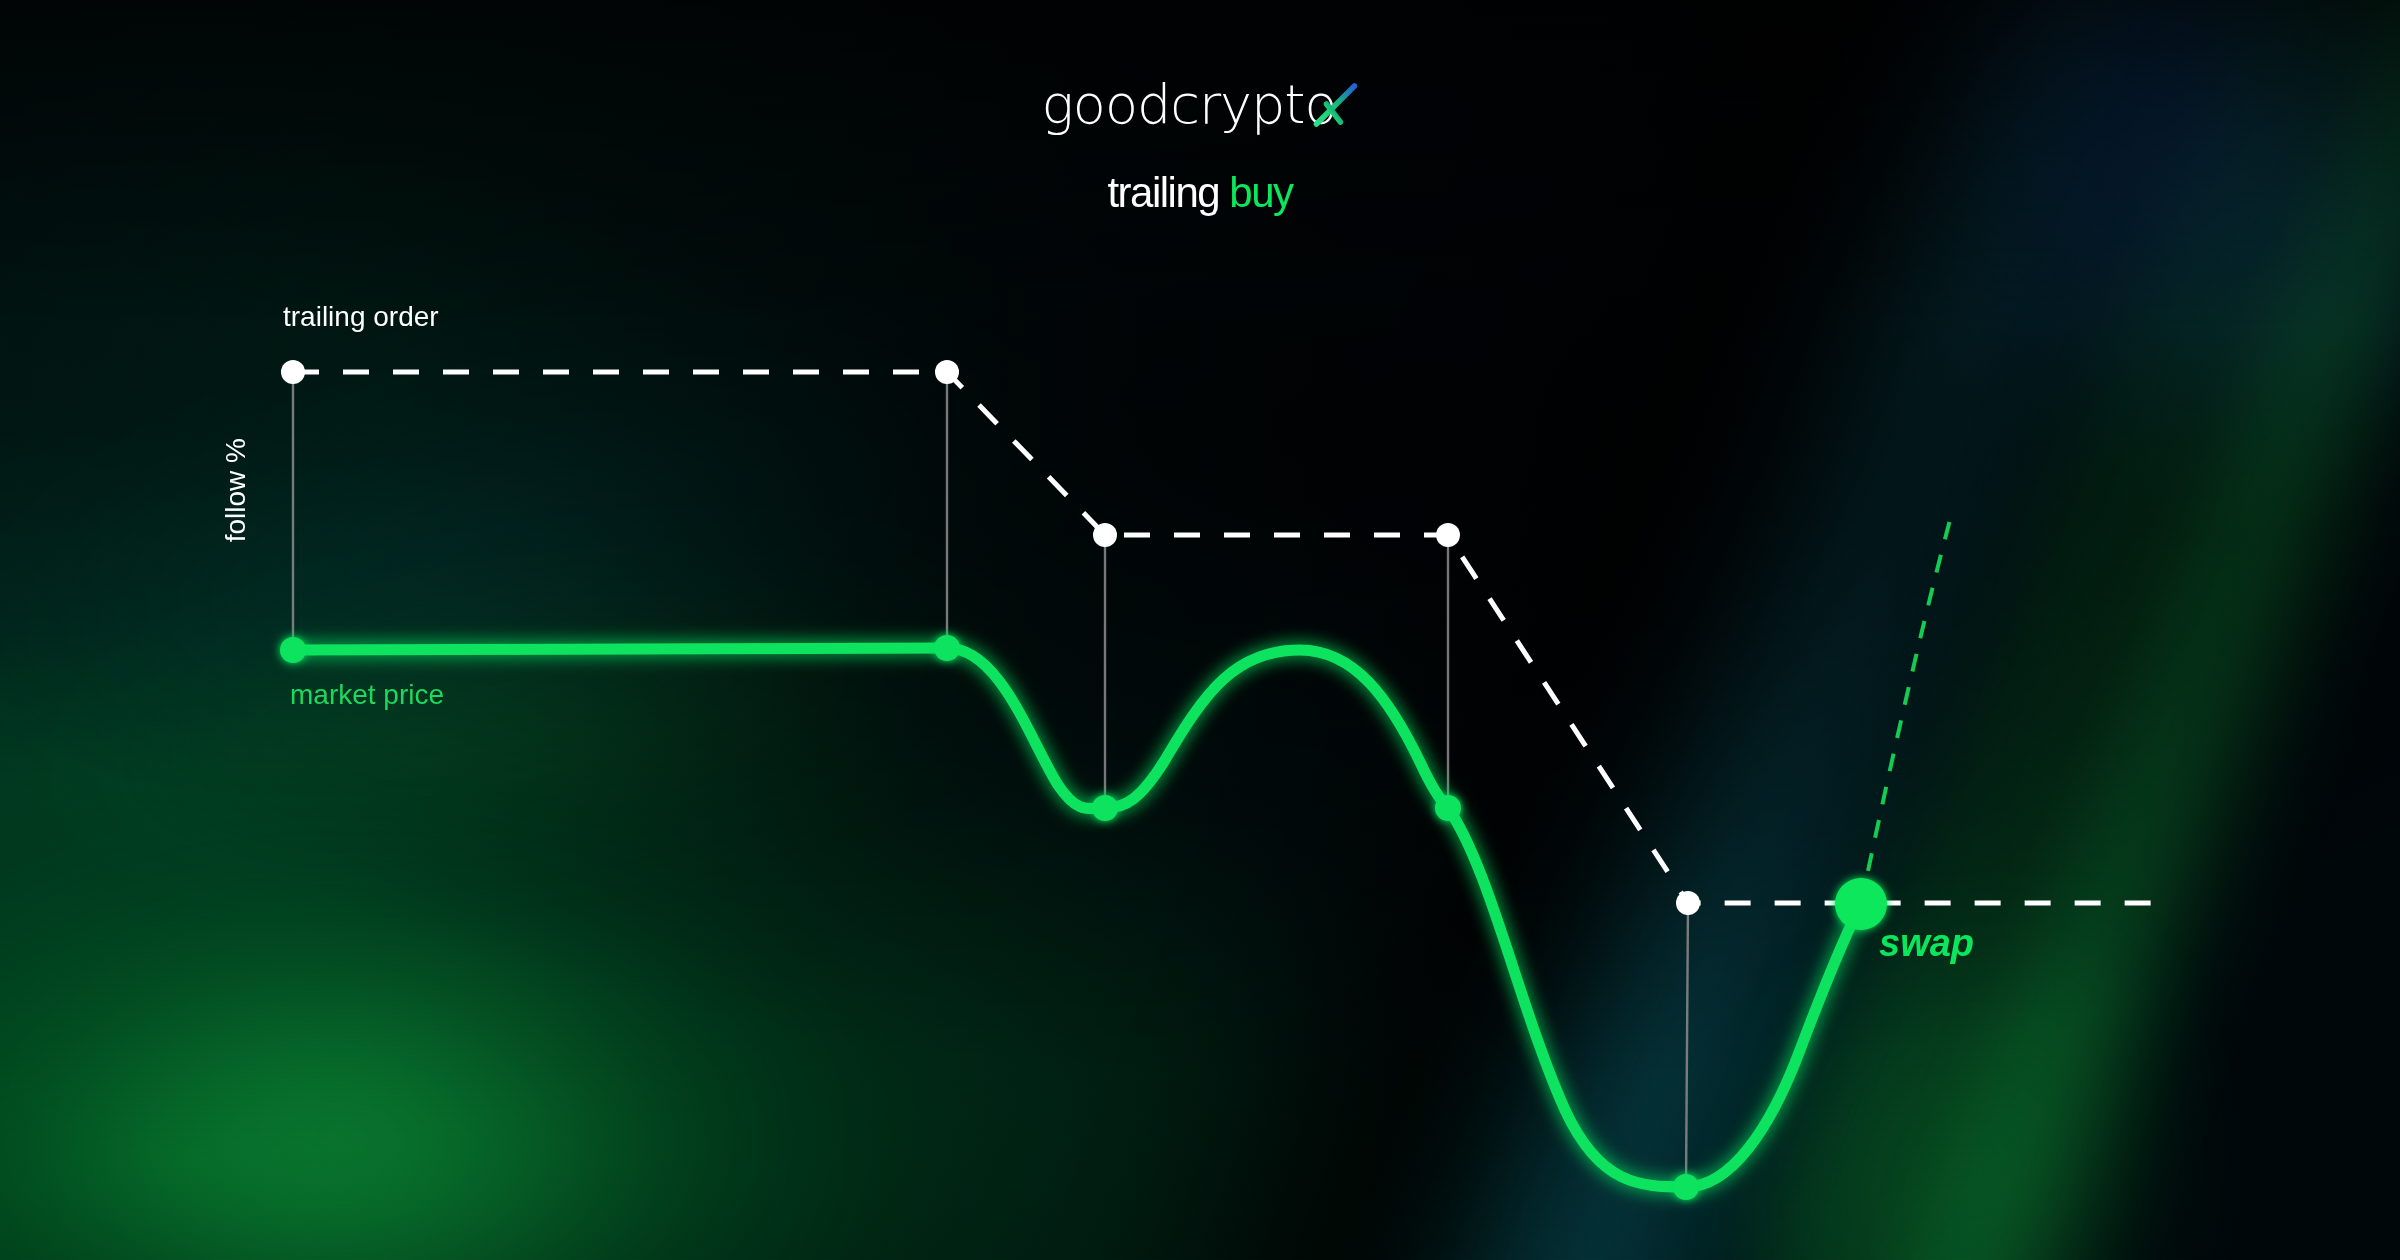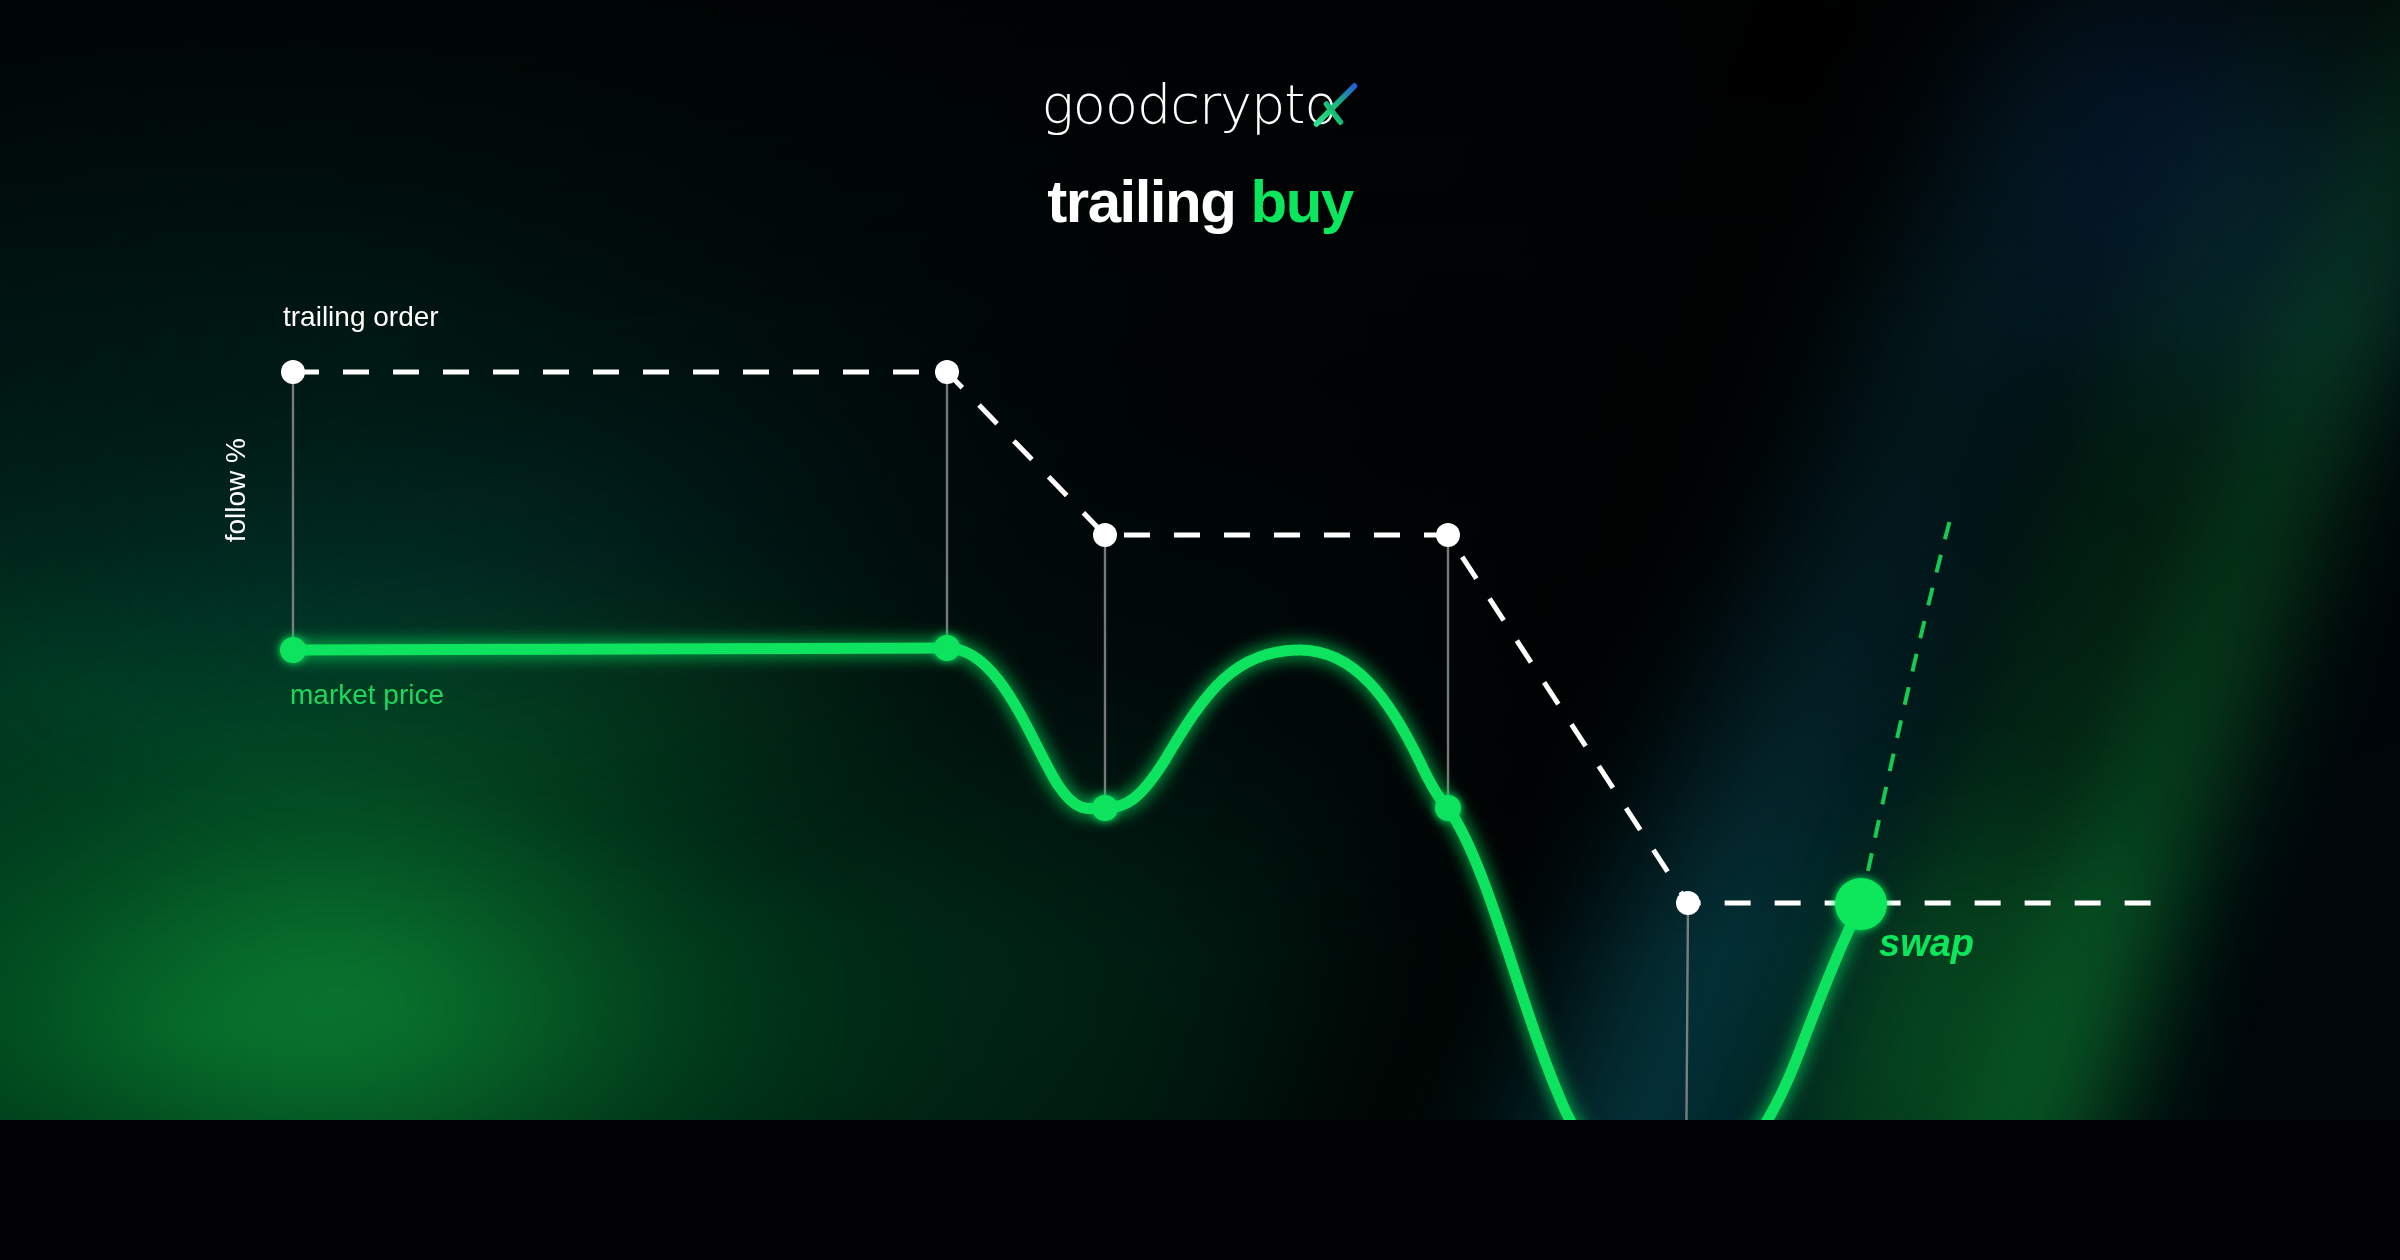--- a/index.html
+++ b/index.html
@@ -4,21 +4,21 @@
 <style>
   * { margin:0; padding:0; box-sizing:border-box; }
   html, body {
     width:2400px; height:1260px;
     background:#000005;
     font-family:"Liberation Sans", sans-serif;
     overflow:hidden;
   }
   #stage {
     position:relative;
-    width:2400px; height:1120px;
+    width:2400px; height:1260px;
     background:#6d28d9;
     overflow:hidden;
   }
 
   
   .bg { position:absolute; inset:0; pointer-events:none; }
 
   .bg-base {
     background:
       radial-gradient(120% 90% at 8% 92%, rgba(0,150,50,0.50) 0%, rgba(0,110,40,0.28) 26%, rgba(0,50,25,0.10) 48%, rgba(0,0,0,0) 70%),
@@ -111,21 +111,21 @@
     color:#ffffff; line-height:1;
     white-space:nowrap;
   }
   .logo-word { font-family:"DejaVu Sans", sans-serif; font-weight:300; }
   .logo-x { position:relative; width:48px; height:54px; margin-left:-26px; }
   .logo-x svg { position:absolute; left:0; top:0; }
 
   .title {
     position:absolute; left:50%; top:172px;
     transform:translateX(-50%);
-    font-size:60px; font-weight:bold; letter-spacing:-1.5px;
+    font-size:42px; font-weight:normal; letter-spacing:-1.5px;
     color:#ffffff; white-space:nowrap; line-height:1;
   }
   .title .accent { color:#0BE75C; }
 
   
   .chart { position:absolute; inset:0;border-radius:25px; }
   .chart svg { position:absolute; left:0; top:0; }
 
   .lbl { position:absolute; white-space:nowrap; line-height:1; }
   .lbl-trailing-order { left:283px; top:303px; font-size:28px; color:#ffffff; }

